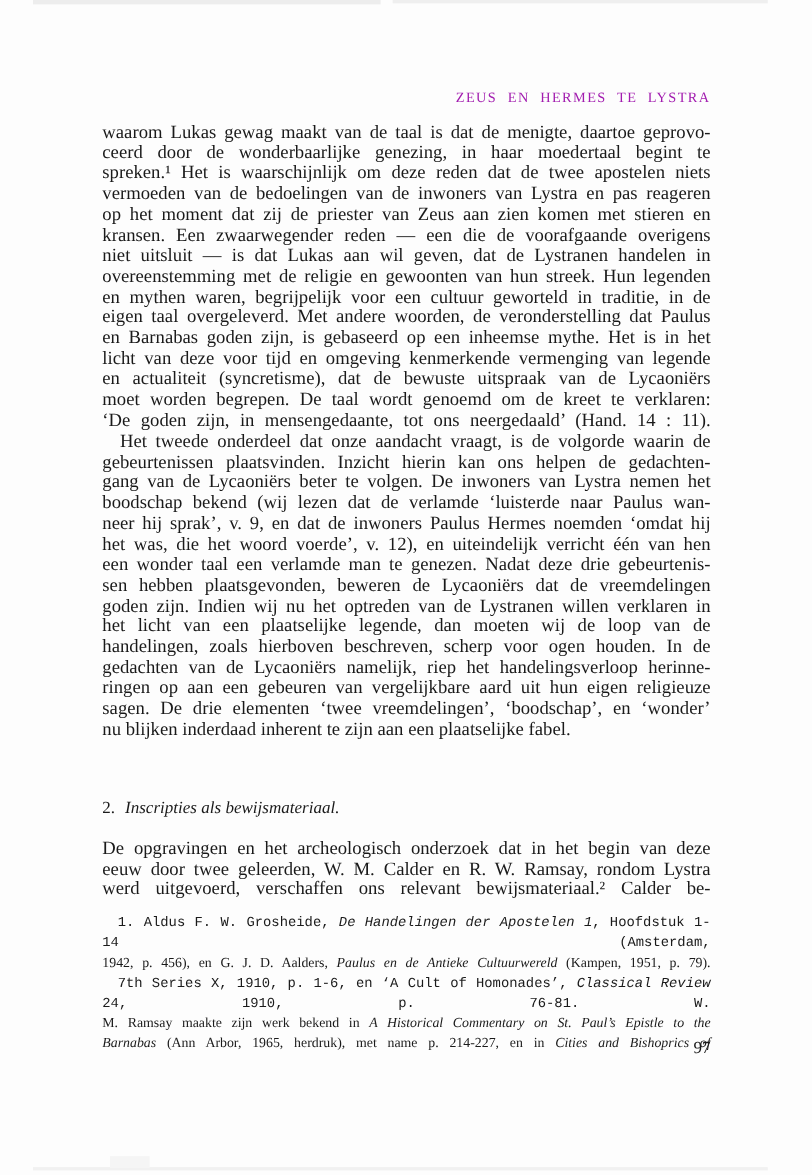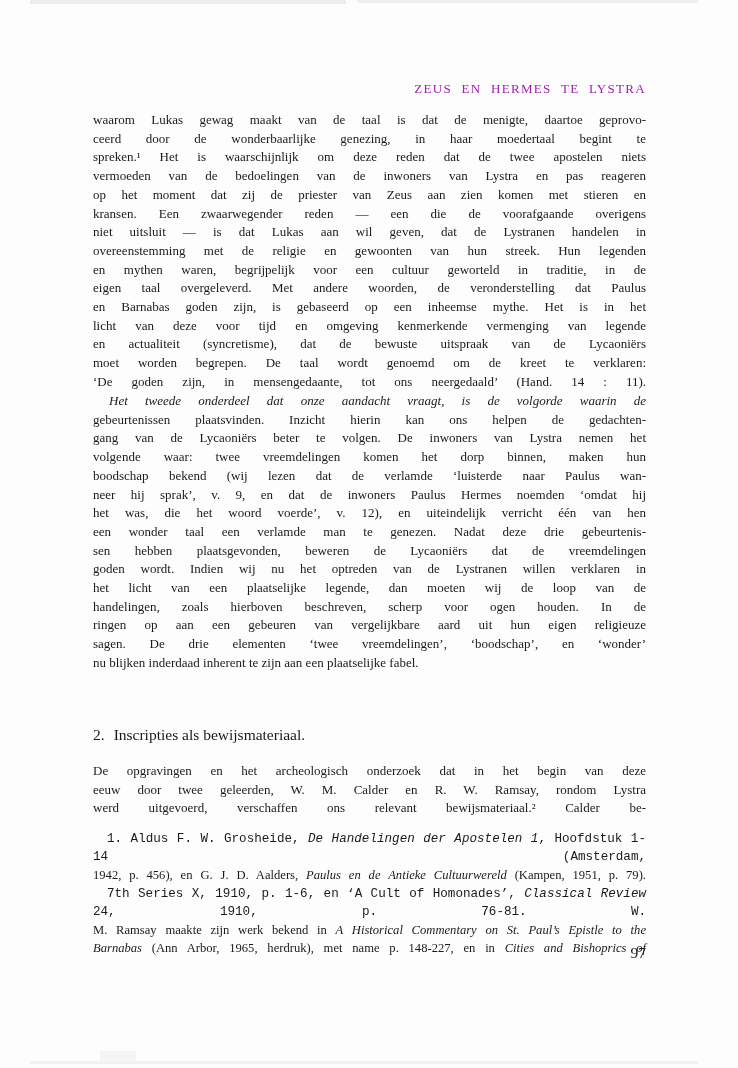--- a/index.html
+++ b/index.html
@@ -24,35 +24,35 @@
 
   .running-header {
     position: absolute; left: 93px; top: 81px; width: 553px;
     text-align: right;
     font-size: 13px; letter-spacing: 1.3px; word-spacing: 5px;
     color: #a21caf;
   }
 
   .para {
     position: absolute; left: 93px; width: 553px;
-    font-size: 13px; line-height: 18.7px;
+    font-size: 17px; line-height: 18.7px;
   }
   .line { text-align: justify; text-align-last: justify; }
   .short-last .line:last-child { text-align-last: left; }
-  .indent-first .line:first-child { text-indent: 16px; font-style: italic; }
+  .indent-first .line:first-child { text-indent: 16px; }
 
   #para1 { top: 111px; }
   #para2 { top: 392px; }
 
   .section-heading {
     position: absolute; left: 93px; top: 726px; width: 553px;
     font-size: 15.5px;
   }
   .section-number { font-style: normal; margin-right: 9px; }
-  .section-title  { }
+  .section-title  { font-style: italic; }
 
   #para3 { top: 762px; }
 
   .footnotes {
     position: absolute; left: 93px; top: 830px; width: 553px;
     font-size: 12.6px; line-height: 18.2px;
   }
   .footnote .line:first-child { text-indent: 14px; font-family: Liberation Mono, monospace; }
   .footnote i { font-style: italic; }
 
@@ -88,29 +88,29 @@
       <div class="line"><span>licht van deze voor tijd en omgeving kenmerkende vermenging van legende</span></div>
       <div class="line"><span>en actualiteit (syncretisme), dat de bewuste uitspraak van de Lycaoniërs</span></div>
       <div class="line"><span>moet worden begrepen. De taal wordt genoemd om de kreet te verklaren:</span></div>
       <div class="line"><span>‘De goden zijn, in mensengedaante, tot ons neergedaald’ (Hand. 14 : 11).</span></div>
     </div>
 
   <div id="para2" class="para indent-first short-last">
       <div class="line"><span>Het tweede onderdeel dat onze aandacht vraagt, is de volgorde waarin de</span></div>
       <div class="line"><span>gebeurtenissen plaatsvinden. Inzicht hierin kan ons helpen de gedachten-</span></div>
       <div class="line"><span>gang van de Lycaoniërs beter te volgen. De inwoners van Lystra nemen het</span></div>
-      <div class="line"><span>volgende waar: twee vreemdelingen komen het dorp binnen, maken hun</span></div>
       <div class="line"><span>boodschap bekend (wij lezen dat de verlamde ‘luisterde naar Paulus wan-</span></div>
       <div class="line"><span>neer hij sprak’, v. 9, en dat de inwoners Paulus Hermes noemden ‘omdat hij</span></div>
       <div class="line"><span>het was, die het woord voerde’, v. 12), en uiteindelijk verricht één van hen</span></div>
       <div class="line"><span>een wonder taal een verlamde man te genezen. Nadat deze drie gebeurtenis-</span></div>
       <div class="line"><span>sen hebben plaatsgevonden, beweren de Lycaoniërs dat de vreemdelingen</span></div>
-      <div class="line"><span>goden wordt. Indien wij nu het optreden van de Lystranen willen verklaren in</span></div>
+      <div class="line"><span>goden zijn. Indien wij nu het optreden van de Lystranen willen verklaren in</span></div>
       <div class="line"><span>het licht van een plaatselijke legende, dan moeten wij de loop van de</span></div>
       <div class="line"><span>handelingen, zoals hierboven beschreven, scherp voor ogen houden. In de</span></div>
+      <div class="line"><span>gedachten van de Lycaoniërs namelijk, riep het handelingsverloop herinne-</span></div>
       <div class="line"><span>ringen op aan een gebeuren van vergelijkbare aard uit hun eigen religieuze</span></div>
       <div class="line"><span>sagen. De drie elementen ‘twee vreemdelingen’, ‘boodschap’, en ‘wonder’</span></div>
       <div class="line"><span>nu blijken inderdaad inherent te zijn aan een plaatselijke fabel.</span></div>
     </div>
 
   <div class="section-heading">
     <span class="section-number">2.</span><span class="section-title">Inscripties als bewijsmateriaal.</span>
   </div>
 
   <div id="para3" class="para">
@@ -120,19 +120,19 @@
     </div>
 
   <div class="footnotes">
     <div class="footnote">
         <div class="line"><span>1. Aldus F. W. Grosheide, </span><i>De Handelingen der Apostelen 1</i><span>, Hoofdstuk 1-14 (Amsterdam,</span></div>
         <div class="line"><span>1942, p. 456), en G. J. D. Aalders, </span><i>Paulus en de Antieke Cultuurwereld</i><span> (Kampen, 1951, p. 79).</span></div>
       </div>
     <div class="footnote">
         <div class="line"><span>7th Series X, 1910, p. 1-6, en ‘A Cult of Homonades’, </span><i>Classical Review</i><span> 24, 1910, p. 76-81. W.</span></div>
         <div class="line"><span>M. Ramsay maakte zijn werk bekend in </span><i>A Historical Commentary on St. Paul’s Epistle to the</i></div>
-        <div class="line"><i>Barnabas</i><span> (Ann Arbor, 1965, herdruk), met name p. 148-227, en in </span><i>Cities and Bishoprics of</i></div>
+        <div class="line"><i>Barnabas</i><span> (Ann Arbor, 1965, herdruk), met name p. 214-227, en in </span><i>Cities and Bishoprics of</i></div>
       </div>
   </div>
 
   <div class="page-number">97</div>
 
 </div>
 
 </body></html>

